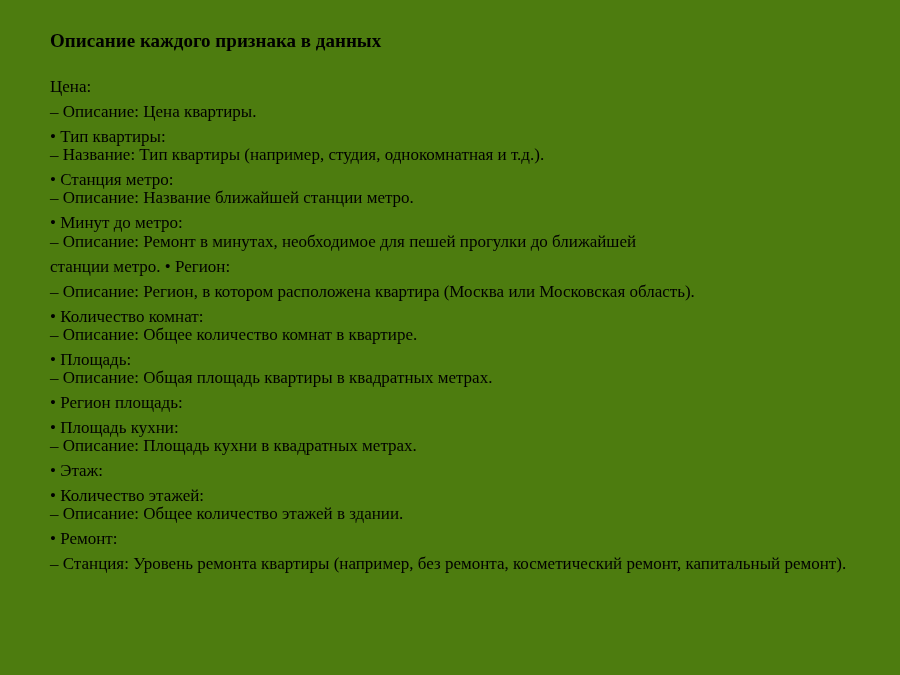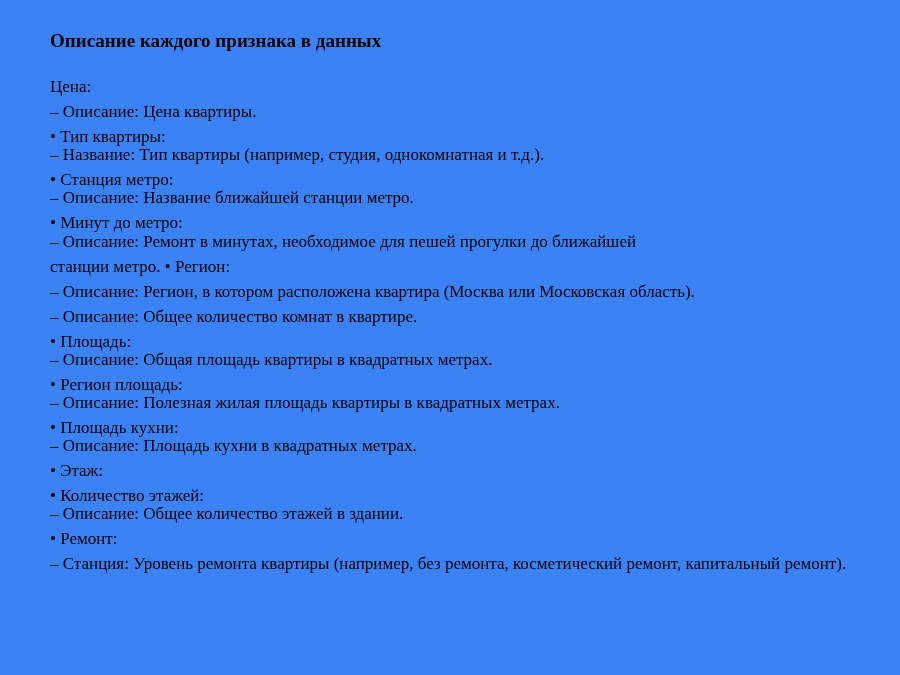--- a/index.html
+++ b/index.html
@@ -12,21 +12,21 @@
     height: 675px;
     overflow: hidden;
   }
   .page {
     box-sizing: border-box;
     width: 900px;
     height: 675px;
     padding: 31px 10px 0 50px;
     font-family: "Liberation Serif", "DejaVu Serif", serif;
     color: #000000;
-    background: #3b82f6;
+    background: #4d7c0f;
   }
   .doc-title {
     margin: 0 0 28px 0;
     font-size: 19px;
     line-height: 19px;
     font-weight: bold;
     white-space: nowrap;
   }
   .para {
     margin: 0 0 6.8px 0;
@@ -70,31 +70,31 @@
 
   <div class="para">
     <div class="line">станции метро. • Регион:</div>
   </div>
 
   <div class="para">
     <div class="line">– Описание: Регион, в котором расположена квартира (Москва или Московская область).</div>
   </div>
 
   <div class="para">
+    <div class="line">• Количество комнат:</div>
     <div class="line">– Описание: Общее количество комнат в квартире.</div>
   </div>
 
   <div class="para">
     <div class="line">• Площадь:</div>
     <div class="line">– Описание: Общая площадь квартиры в квадратных метрах.</div>
   </div>
 
   <div class="para">
     <div class="line">• Регион площадь:</div>
-    <div class="line">– Описание: Полезная жилая площадь квартиры в квадратных метрах.</div>
   </div>
 
   <div class="para">
     <div class="line">• Площадь кухни:</div>
     <div class="line">– Описание: Площадь кухни в квадратных метрах.</div>
   </div>
 
   <div class="para">
     <div class="line">• Этаж:</div>
   </div>

